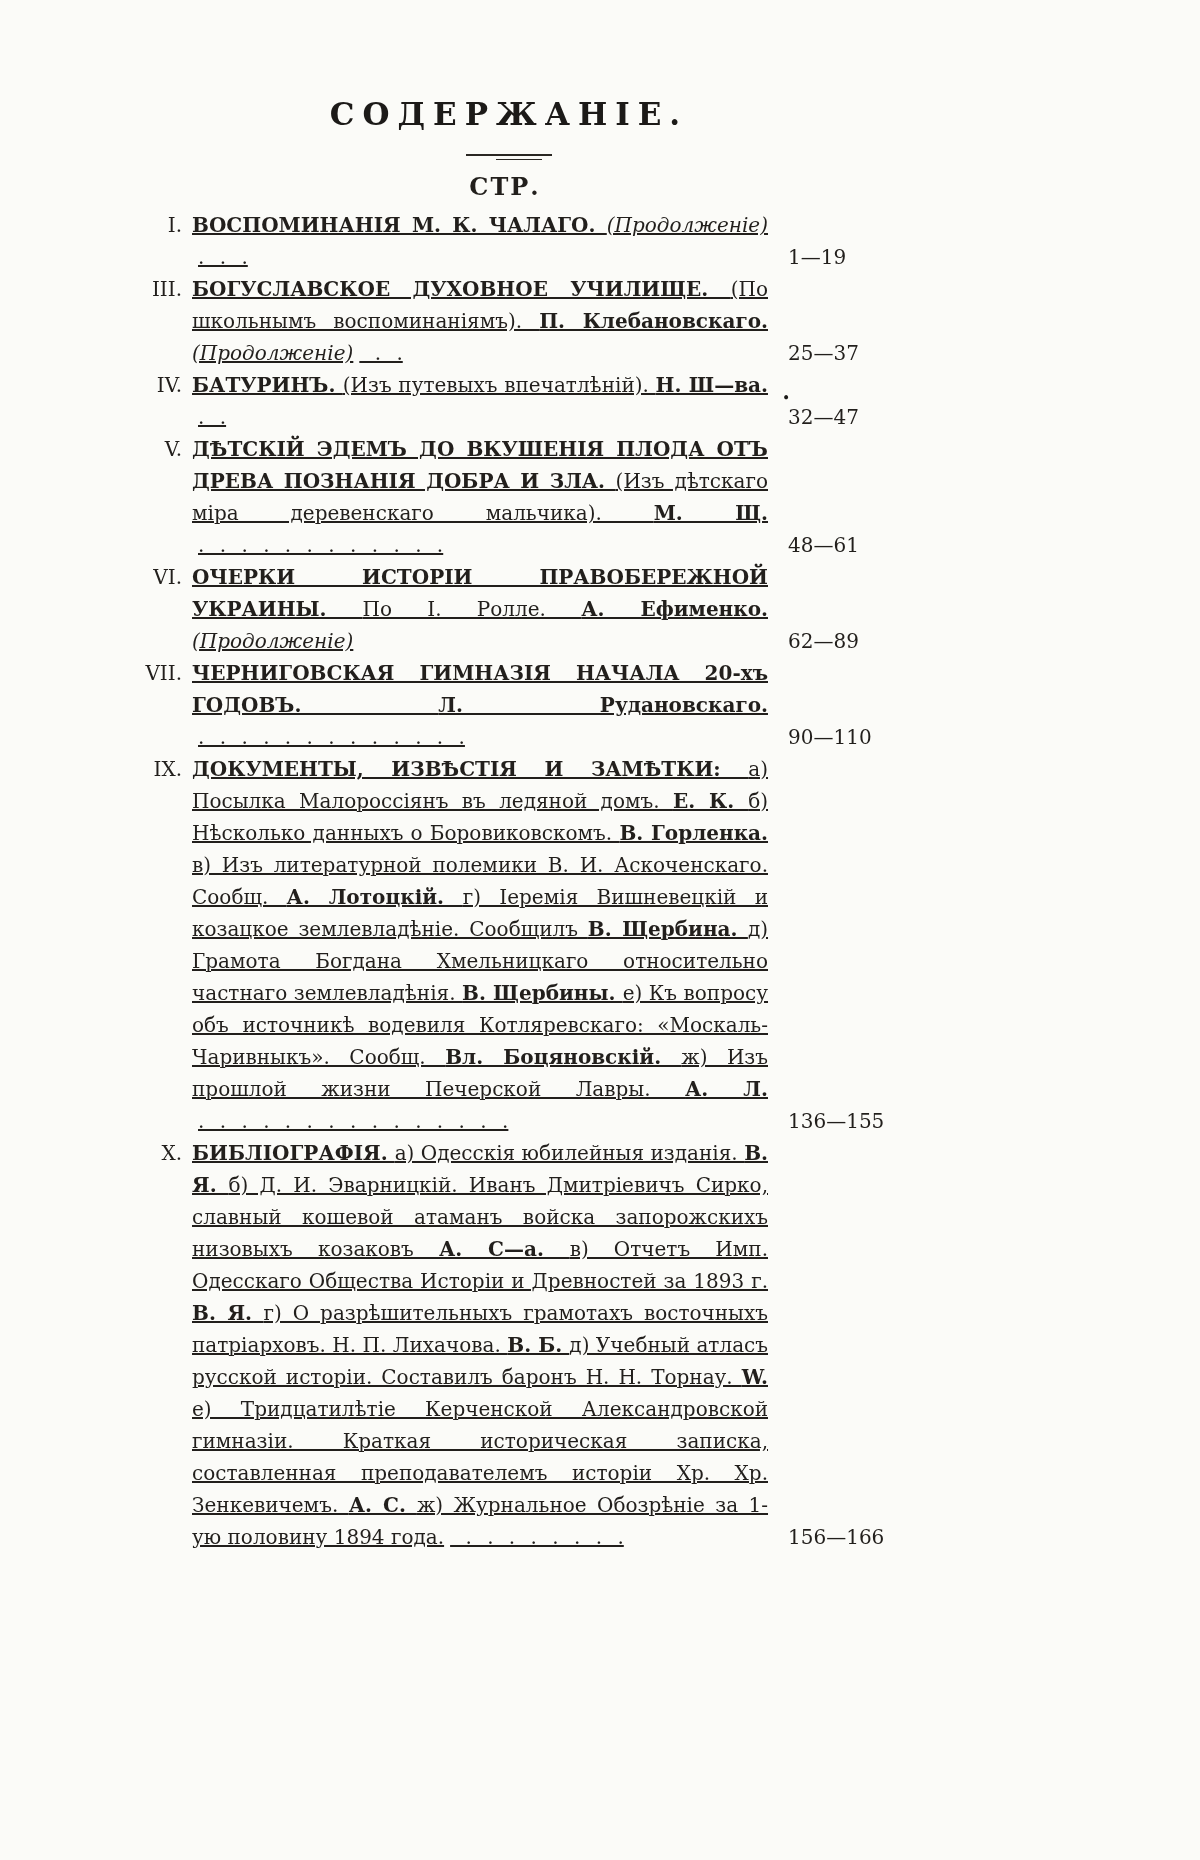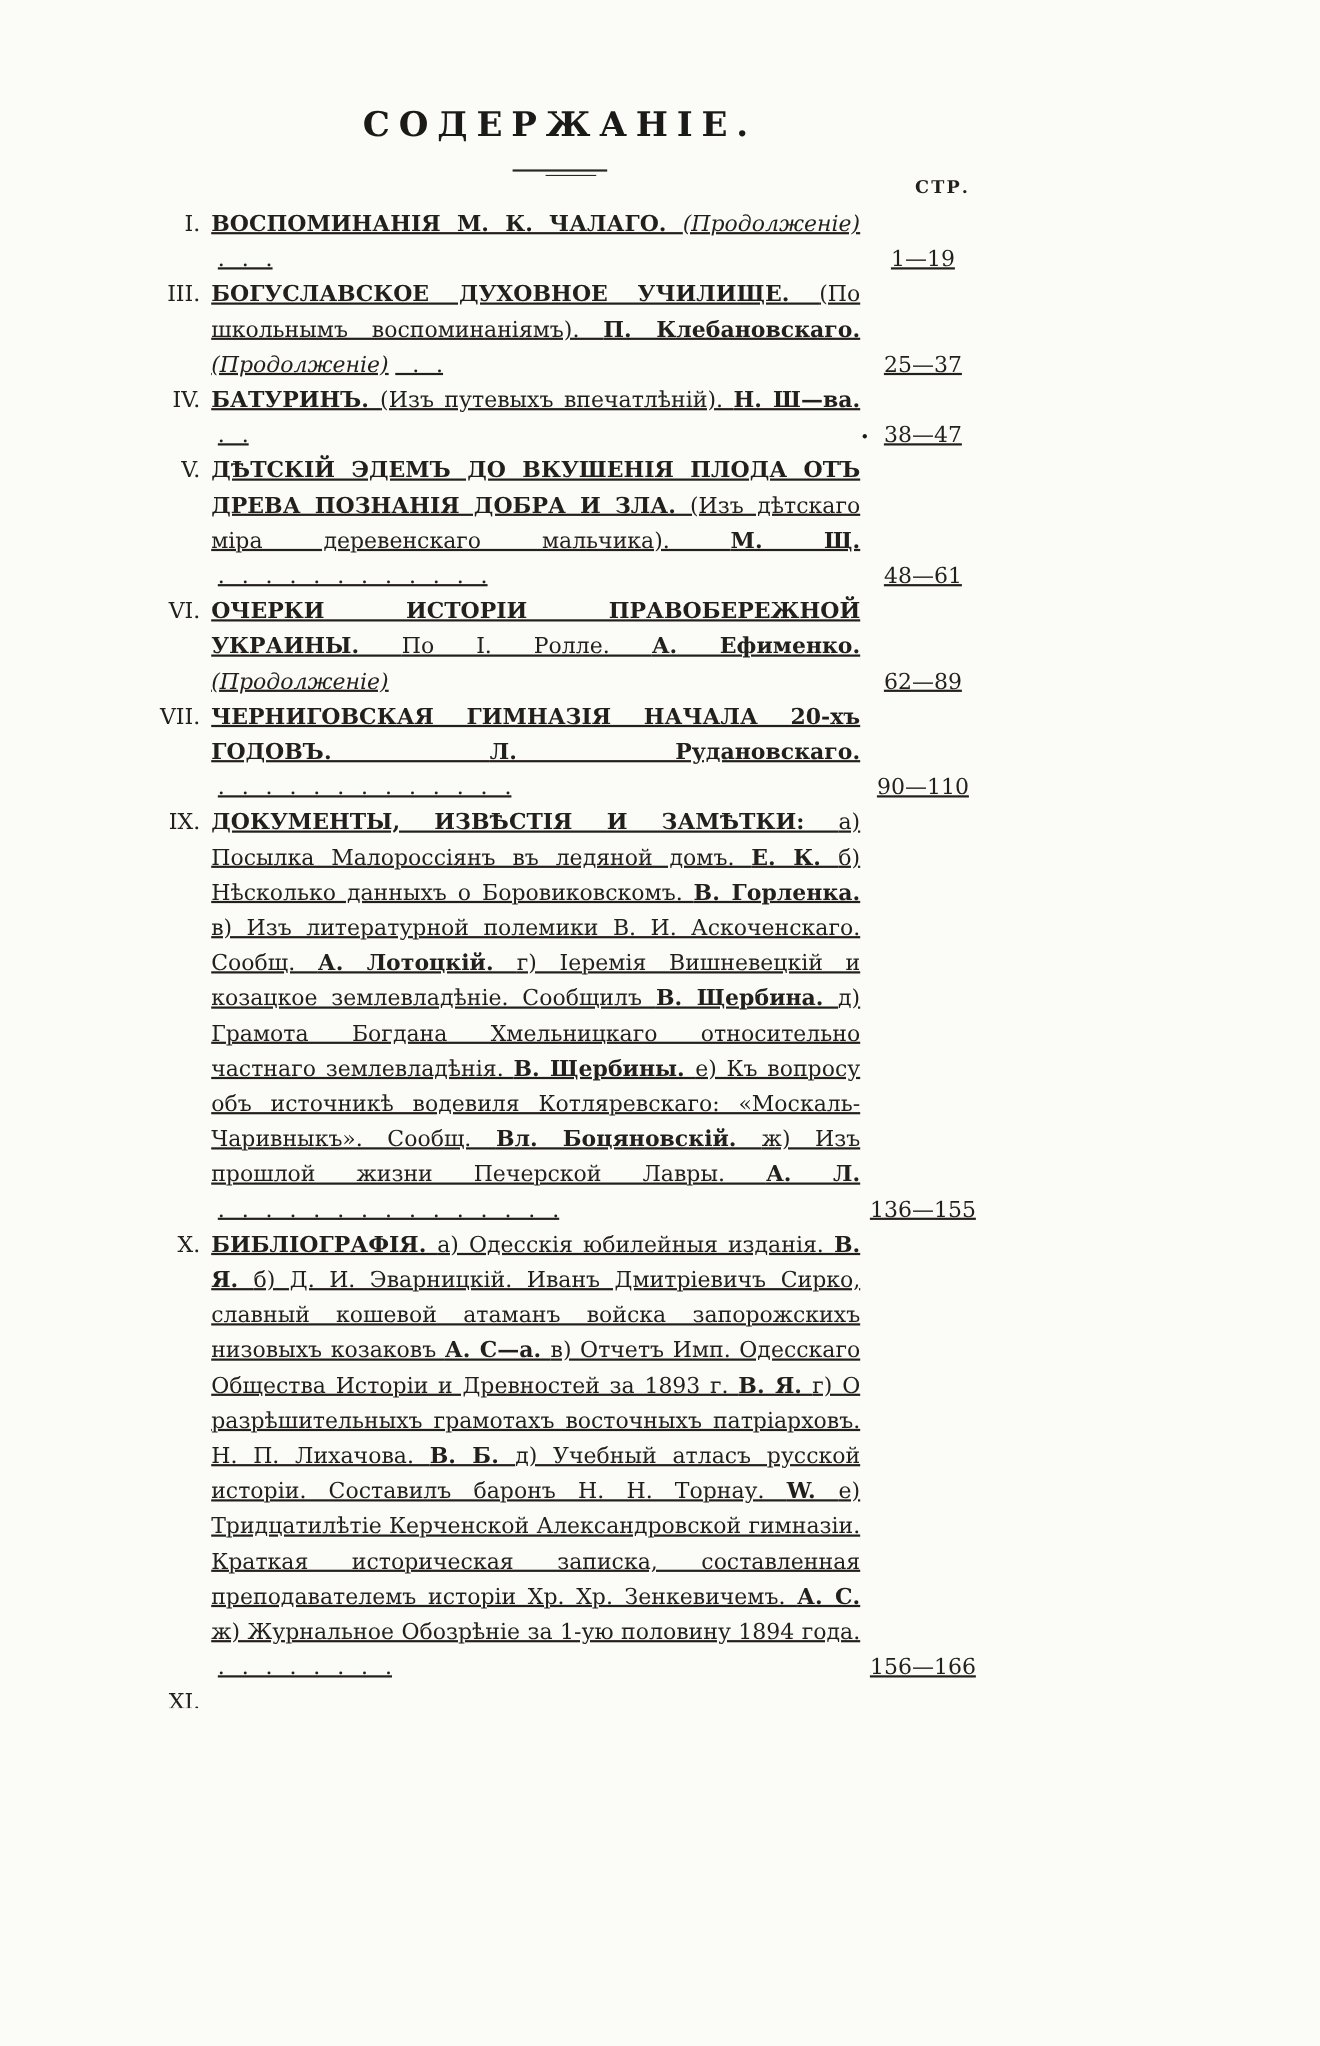--- a/index.html
+++ b/index.html
@@ -31,25 +31,25 @@
     margin: 22px auto 3px;
     border-top: 2px solid #2a2723;
   }
   .title-rule2 {
     width: 46px;
     margin: 0 auto 0;
     border-top: 1px solid #2a2723;
     transform: translateX(10px);
   }
   .str {
-    text-align: right;
-    font-size: 16px;
+    text-align: center;
+    font-size: 24px;
     font-weight: bold;
     letter-spacing: 2px;
-    margin-top: 0;
+    margin-top: 12px;
     padding-right: 8px;
   }
   .toc { margin-top: 8px; }
   .entry {
     display: flex;
     font-size: 20px;
     line-height: 32px;
   }
   .num {
     flex: none;
@@ -59,25 +59,24 @@
   }
   .text {
     flex: 1;
     margin-left: 10px;
     text-align: justify;
     text-decoration: underline;
   }
   .pages {
     flex: none;
     width: 102px;
-    margin-left: 6px;
-    text-align: center;
+    margin-left: 20px;
+    text-align: left;
     align-self: flex-end;
     white-space: nowrap;
-    text-decoration: underline;
   }
   .seg-b { font-weight: bold; }
   .seg-i { font-style: italic; }
   .seg-d { word-spacing: 9px; margin-left: 6px; white-space: nowrap; }
   .indent { margin-left: 148px; }
   .bottom-rule {
     width: 196px;
     margin: 42px auto 0;
     border-top: 3px solid #262320;
   }
@@ -115,21 +114,21 @@
           <span class="pages">1—19</span>
         </div>
         <div class="entry">
           <span class="num">III.</span>
           <span class="text"><span class="seg-b">БОГУСЛАВСКОЕ ДУХОВНОЕ УЧИЛИЩЕ. </span><span class="seg-p">(По школьнымъ воспоминаніямъ). </span><span class="seg-b">П. Клебановскаго. </span><span class="seg-i">(Продолженіе)</span><span class="seg-d"> . .</span></span>
           <span class="pages">25—37</span>
         </div>
         <div class="entry">
           <span class="num">IV.</span>
           <span class="text"><span class="seg-b">БАТУРИНЪ. </span><span class="seg-p">(Изъ путевыхъ впечатлѣній). </span><span class="seg-b">Н. Ш—ва.</span><span class="seg-d"> . .</span></span>
-          <span class="pages">38—47</span>
+          <span class="pages">32—47</span>
         </div>
         <div class="entry">
           <span class="num">V.</span>
           <span class="text"><span class="seg-b">ДѢТСКІЙ ЭДЕМЪ ДО ВКУШЕНІЯ ПЛОДА ОТЪ ДРЕВА ПОЗНАНІЯ ДОБРА И ЗЛА. </span><span class="seg-p">(Изъ дѣтскаго міра деревенскаго мальчика). </span><span class="seg-b">М. Щ.</span><span class="seg-d"> . . . . . . . . . . . .</span></span>
           <span class="pages">48—61</span>
         </div>
         <div class="entry">
           <span class="num">VI.</span>
           <span class="text"><span class="seg-b">ОЧЕРКИ ИСТОРІИ ПРАВОБЕРЕЖНОЙ УКРАИНЫ. </span><span class="seg-p">По І. Ролле. </span><span class="seg-b">А. Ефименко. </span><span class="seg-i">(Продолженіе)</span></span>
           <span class="pages">62—89</span>

